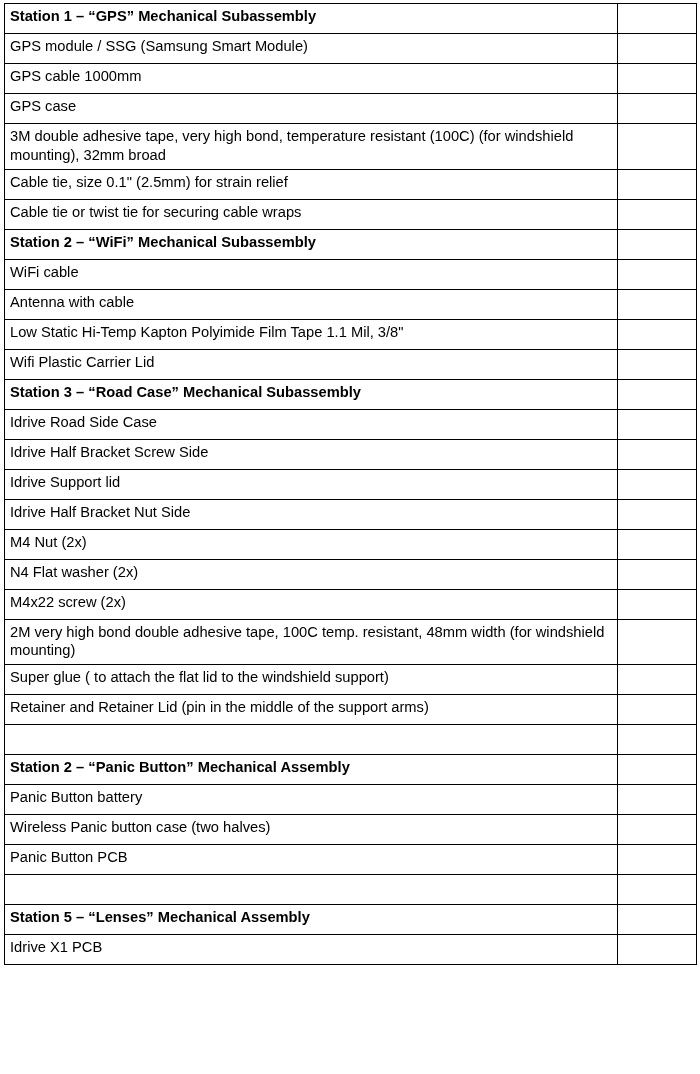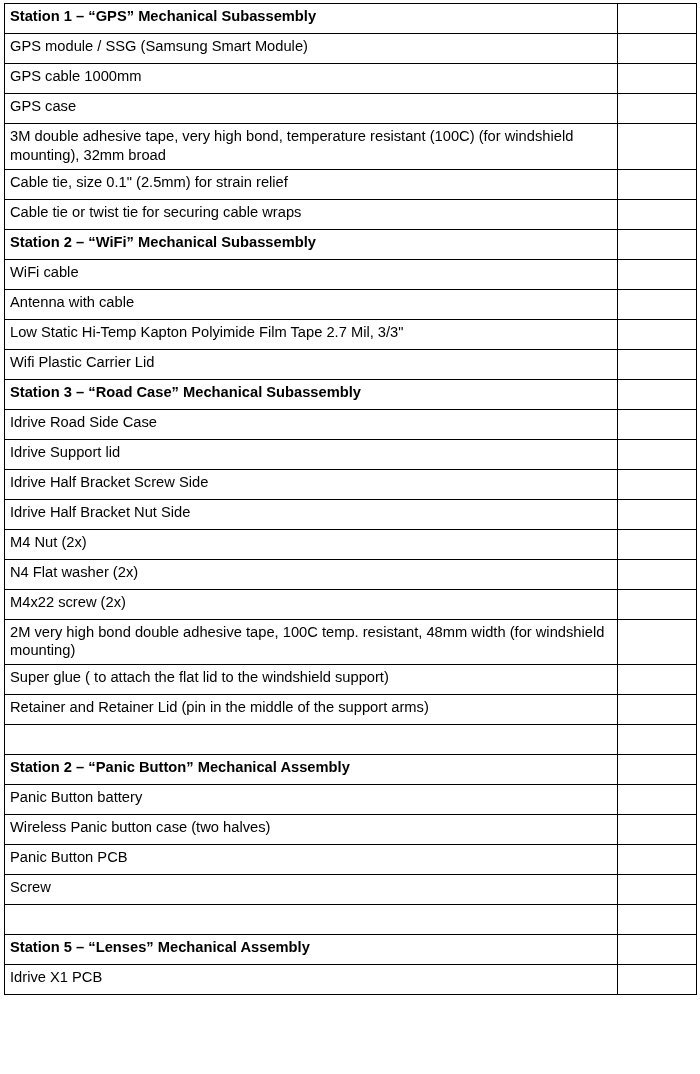--- a/index.html
+++ b/index.html
@@ -97,41 +97,41 @@
         </tr>
         <tr>
           <td>WiFi cable</td>
           <td class="qty"></td>
         </tr>
         <tr>
           <td>Antenna with cable</td>
           <td class="qty"></td>
         </tr>
         <tr>
-          <td class="two-line tall">Low Static Hi-Temp Kapton Polyimide Film Tape 2.7 Mil, 3/3"</td>
+          <td class="two-line tall">Low Static Hi-Temp Kapton Polyimide Film Tape 1.1 Mil, 3/8"</td>
           <td class="qty"></td>
         </tr>
         <tr>
           <td>Wifi  Plastic Carrier Lid</td>
           <td class="qty"></td>
         </tr>
         <tr>
           <td class="station">Station 3 – “Road Case” Mechanical Subassembly</td>
           <td class="qty"></td>
         </tr>
         <tr>
           <td>Idrive Road Side Case</td>
           <td class="qty"></td>
         </tr>
         <tr>
-          <td>Idrive Support lid</td>
+          <td>Idrive Half Bracket Screw Side</td>
           <td class="qty"></td>
         </tr>
         <tr>
-          <td>Idrive Half Bracket Screw Side</td>
+          <td>Idrive Support lid</td>
           <td class="qty"></td>
         </tr>
         <tr>
           <td>Idrive Half Bracket Nut Side</td>
           <td class="qty"></td>
         </tr>
         <tr>
           <td>M4 Nut (2x)</td>
           <td class="qty"></td>
         </tr>
@@ -169,24 +169,20 @@
         </tr>
         <tr>
           <td>Wireless Panic button case (two halves)</td>
           <td class="qty"></td>
         </tr>
         <tr>
           <td>Panic Button PCB</td>
           <td class="qty"></td>
         </tr>
         <tr>
-          <td>Screw</td>
-          <td class="qty"></td>
-        </tr>
-        <tr>
           <td class="blank"></td>
           <td class="qty"></td>
         </tr>
         <tr>
           <td class="station">Station 5 – “Lenses” Mechanical Assembly</td>
           <td class="qty"></td>
         </tr>
         <tr>
           <td>Idrive X1 PCB</td>
           <td class="qty"></td>

